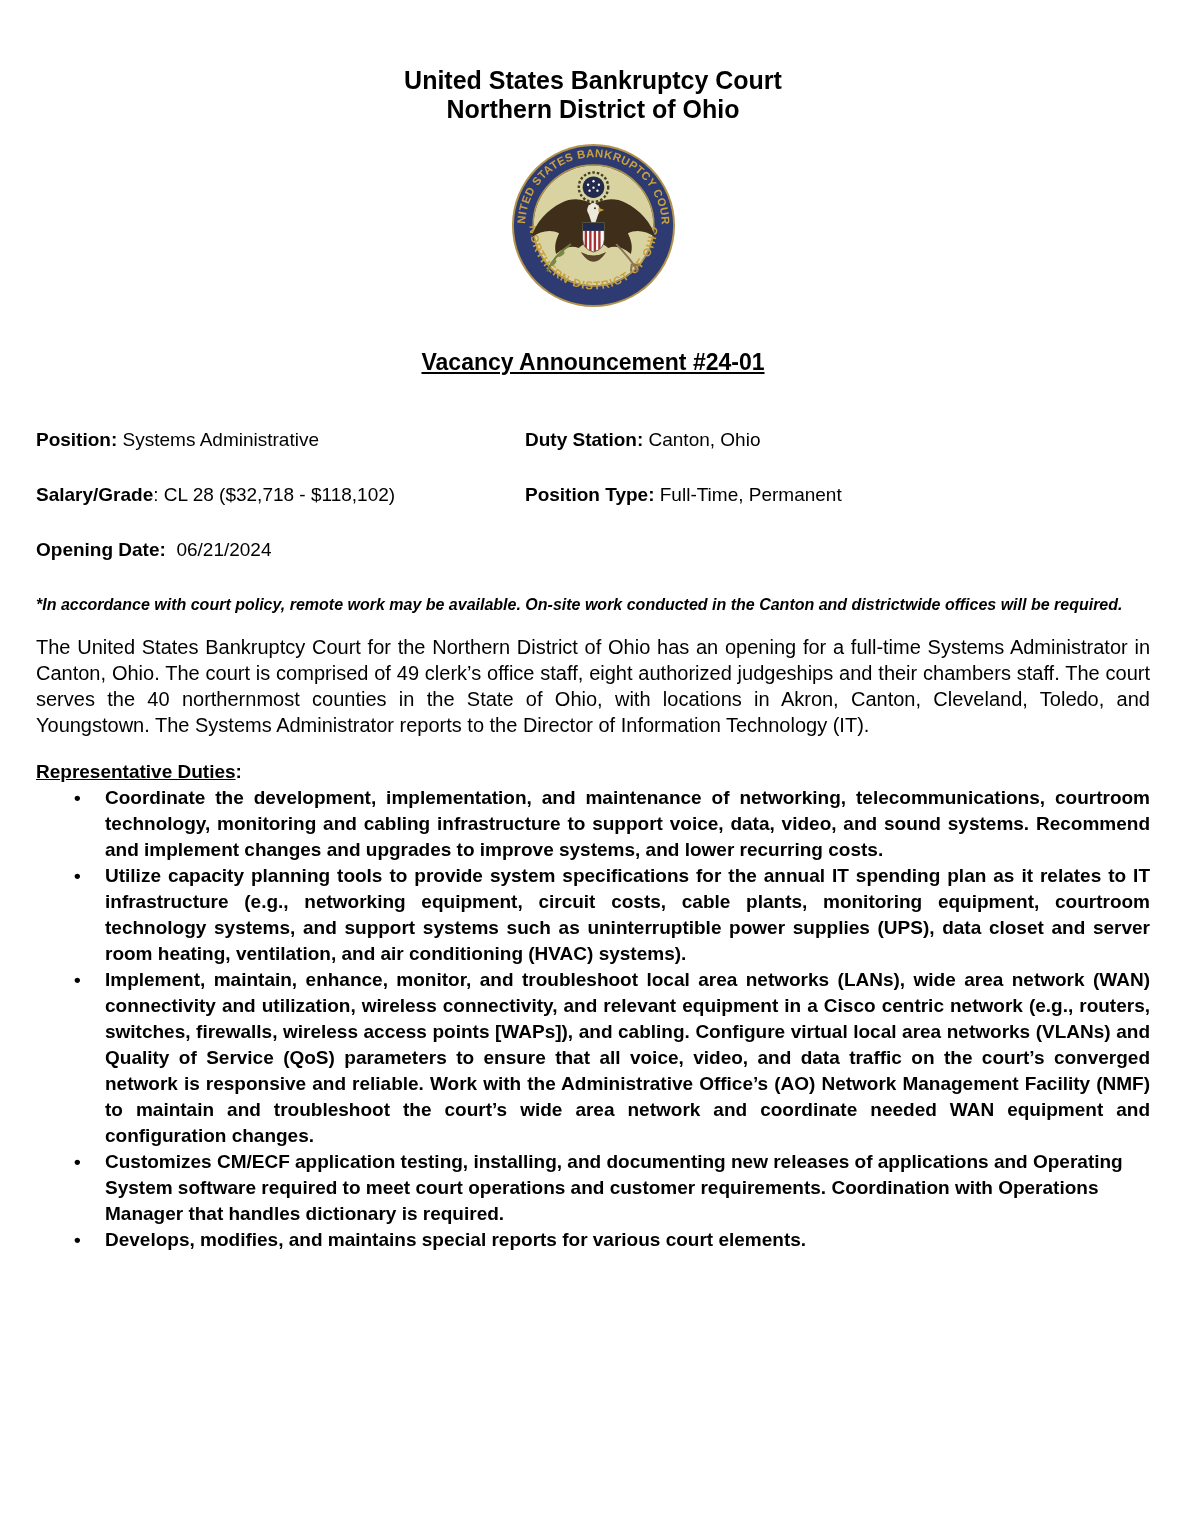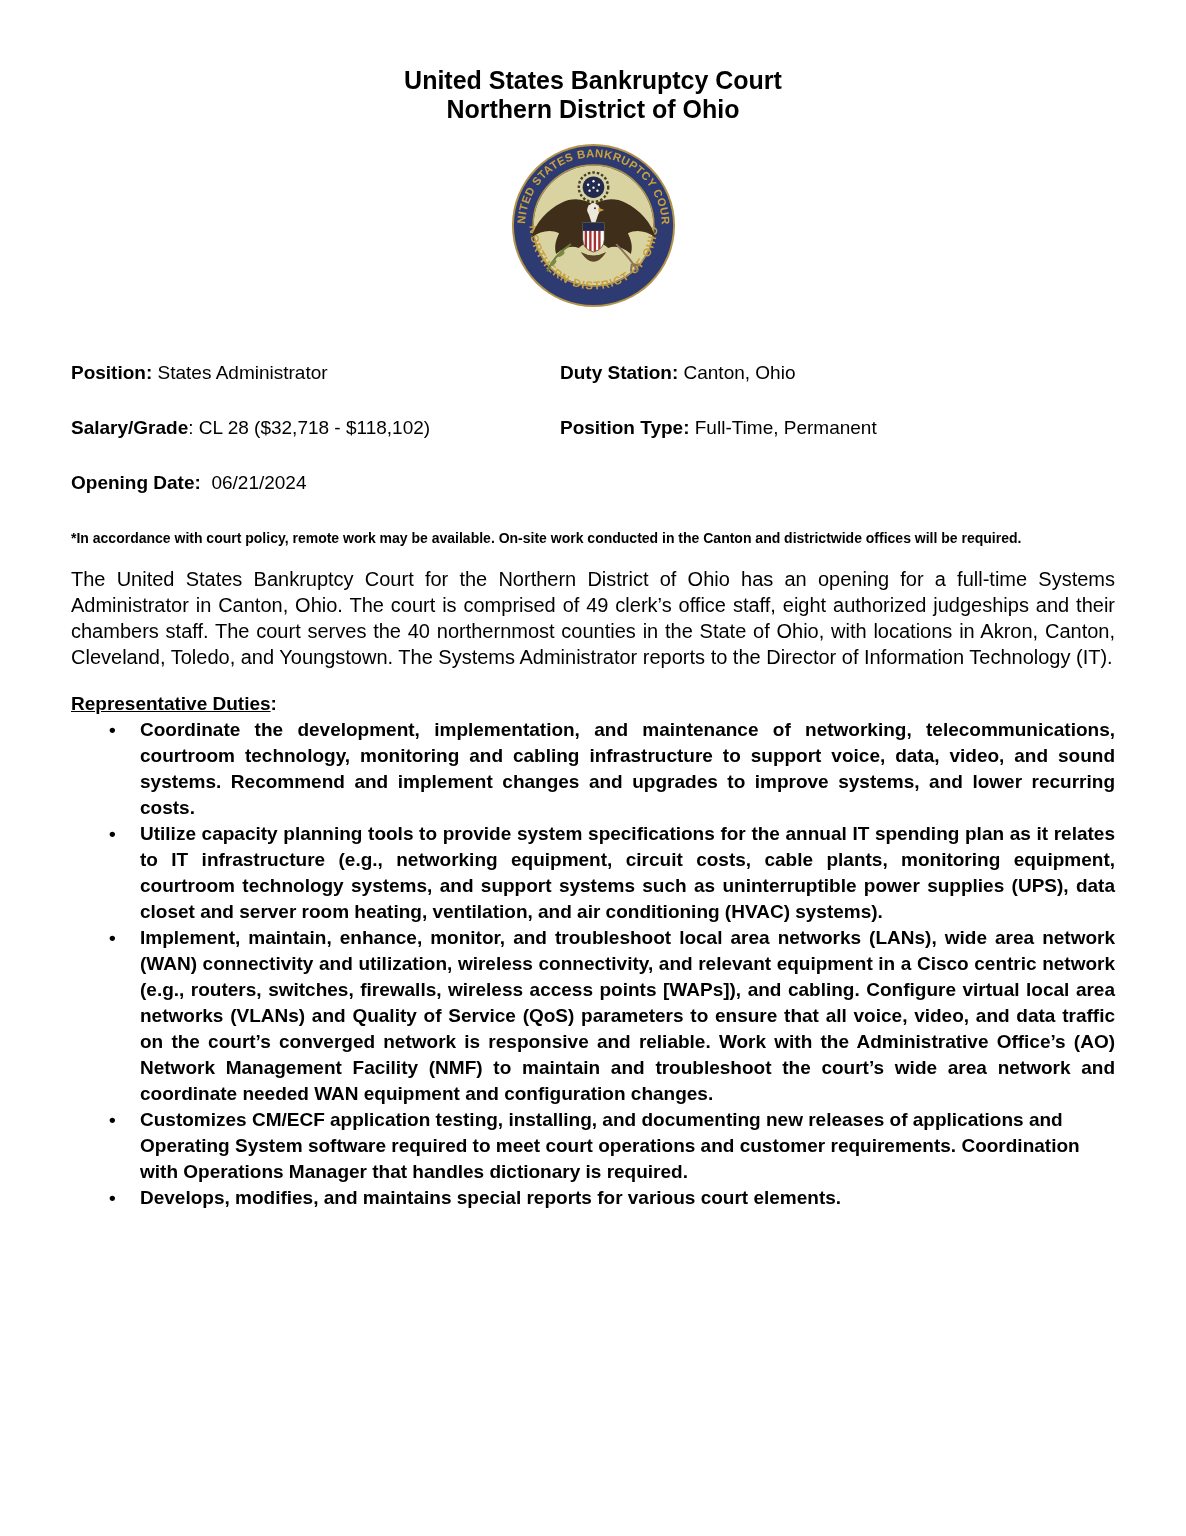--- a/index.html
+++ b/index.html
@@ -5,21 +5,21 @@
   html, body { margin: 0; padding: 0; background: #ffffff; }
   .page {
     position: relative;
     width: 1186px;
     height: 1536px;
     margin: 0 auto;
     background: #ffffff;
     color: #000000;
     font-family: "Liberation Sans", "DejaVu Sans", sans-serif;
     box-sizing: border-box;
-    padding: 0 71px;
+    padding: 0 36px;
     overflow: hidden;
   }
   .doc-title {
     margin: 0;
     padding-top: 66px;
     text-align: center;
     font-size: 25px;
     line-height: 29px;
     font-weight: bold;
   }
@@ -38,23 +38,24 @@
   }
   .announcement .u { text-decoration: underline; }
   .details { margin-top: 51px; font-size: 19px; }
   .detail-row { display: flex; line-height: 26px; margin-bottom: 29px; }
   .cell-left { width: 489px; flex: none; }
   .cell-right { flex: 1; }
   .b { font-weight: bold; }
   .pre { white-space: pre-wrap; }
   .note {
     margin-top: 17px;
-    font-size: 14px;
+    font-size: 16px;
     line-height: 26px;
     font-weight: bold;
+    font-style: italic;
     text-align: justify;
   }
   .intro {
     margin-top: 15px;
     font-size: 20px;
     line-height: 26px;
     text-align: justify;
   }
   .duties-heading {
     font-size: 19px;
@@ -136,25 +137,28 @@
           <circle cx="79.5" cy="43.5" r="1.2"></circle>
           <circle cx="90.5" cy="43.5" r="1.2"></circle>
           <circle cx="81" cy="49.5" r="1.2"></circle>
           <circle cx="89" cy="49.5" r="1.2"></circle>
           <circle cx="85" cy="46.5" r="1.2"></circle>
         </g>
       </g>
     </svg>
   </div>
 
+  <div class="announcement">
+    <span class="u">Vacancy Announcement #24-01</span>
+  </div>
 
   <div class="details">
     <div class="detail-row">
       <div class="cell-left">
-        <span class="b">Position:</span><span class="pre"> States Administrator</span>
+        <span class="b">Position:</span><span class="pre"> Systems Administrative</span>
       </div>
       <div class="cell-right">
         <span class="b">Duty Station:</span><span class="pre"> Canton, Ohio</span>
       </div>
     </div>
     <div class="detail-row">
       <div class="cell-left">
         <span class="b">Salary/Grade</span><span class="pre">: CL 28 ($32,718 - $118,102)</span>
       </div>
       <div class="cell-right">

